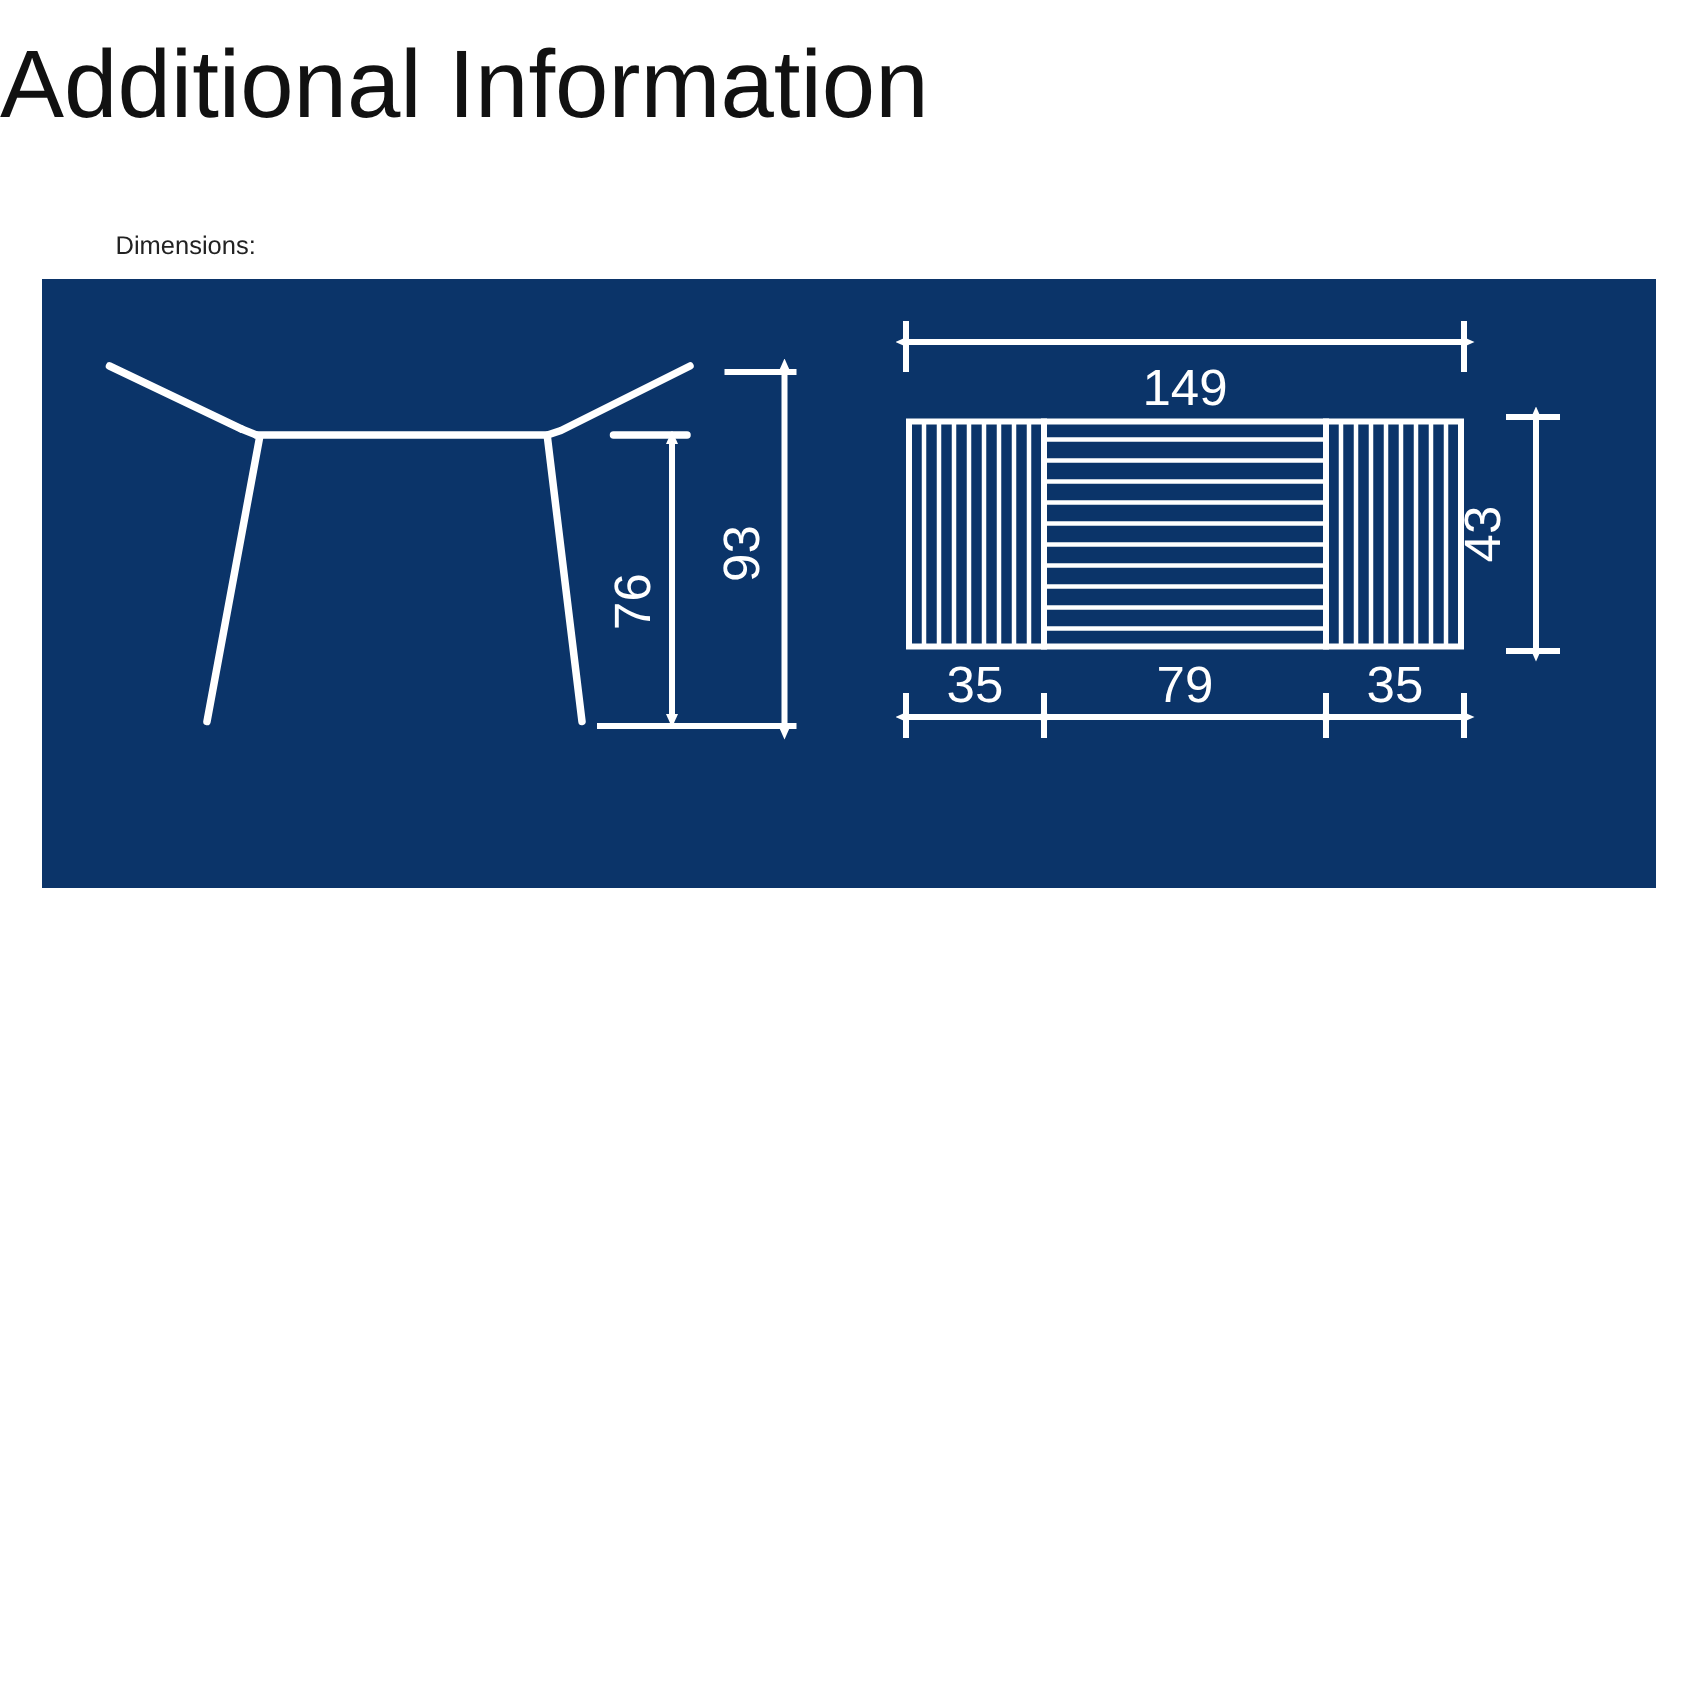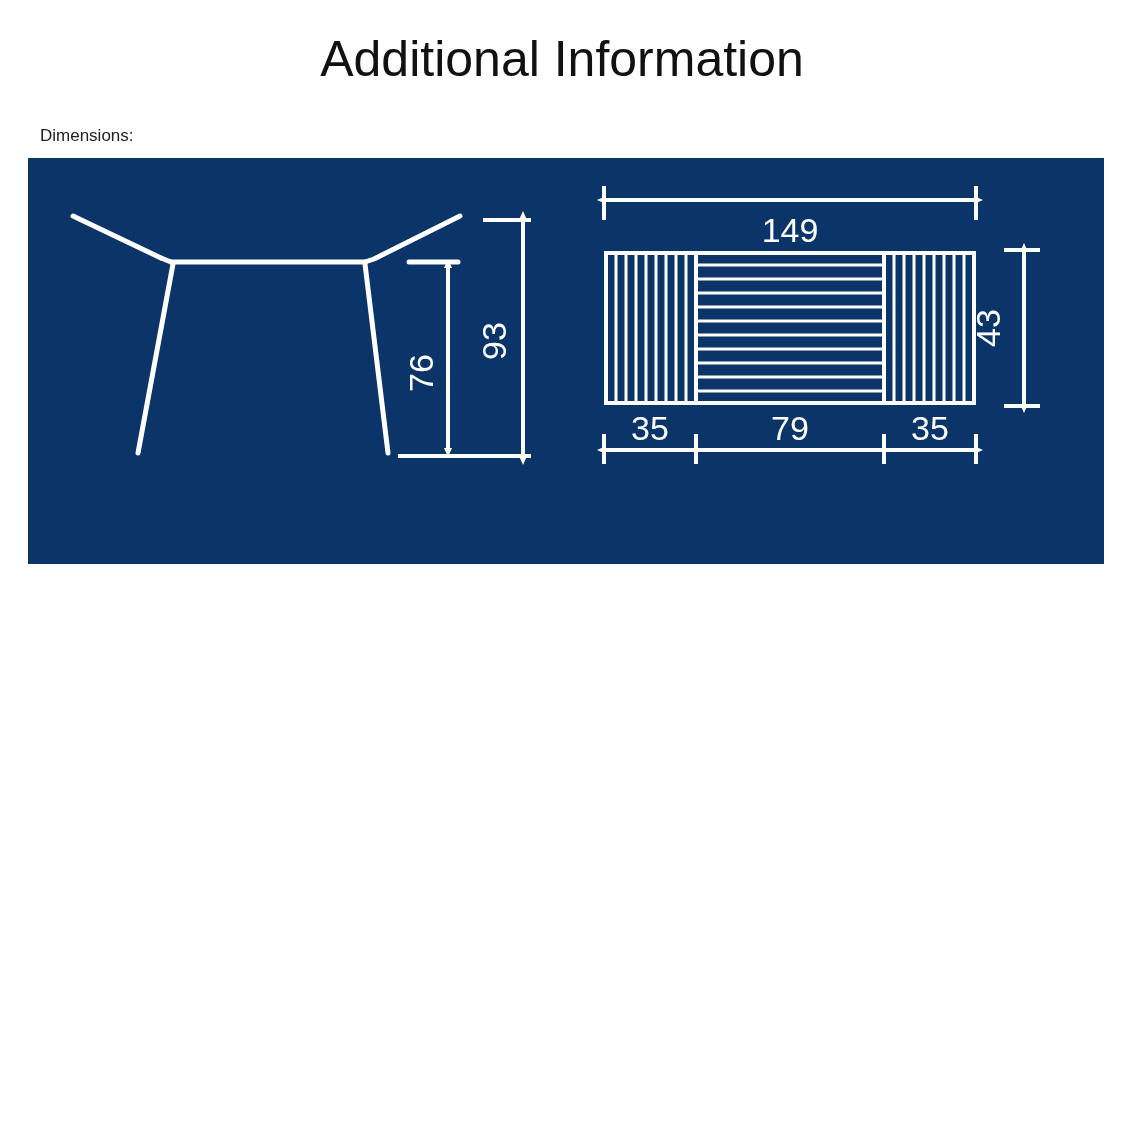--- a/index.html
+++ b/index.html
@@ -9,32 +9,32 @@
   }
   body {
     width: 1124px;
     height: 1124px;
     font-family: "Liberation Sans", sans-serif;
     color: #1a1a1a;
     position: relative;
     overflow: hidden;
   }
   .page-title {
-    text-align: center;
-    font-size: 50px;
+    text-align: left;
+    font-size: 64px;
     font-weight: 400;
     line-height: 1;
     margin: 0;
-    padding-top: 34px;
+    padding-top: 24px;
     color: #111111;
     letter-spacing: 0px;
   }
   .label-row {
-    margin-top: 42px;
-    padding-left: 40px;
+    margin-top: 66px;
+    padding-left: 77px;
     font-size: 17px;
     color: #222222;
   }
   .diagram-wrap {
     margin-top: 12px;
     margin-left: 28px;
     width: 1076px;
     height: 406px;
     background: #0b3469;
     position: relative;

